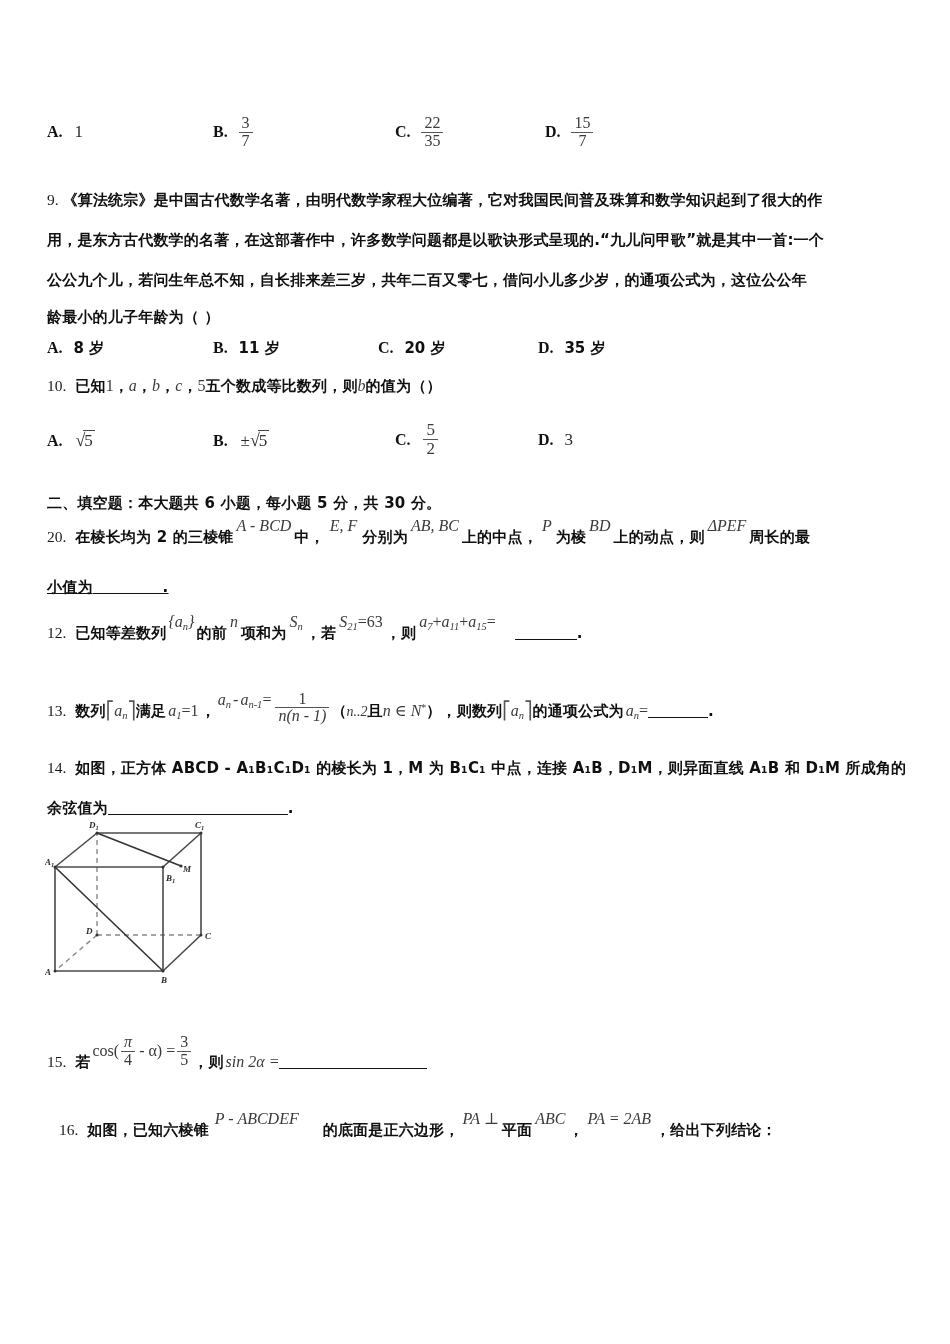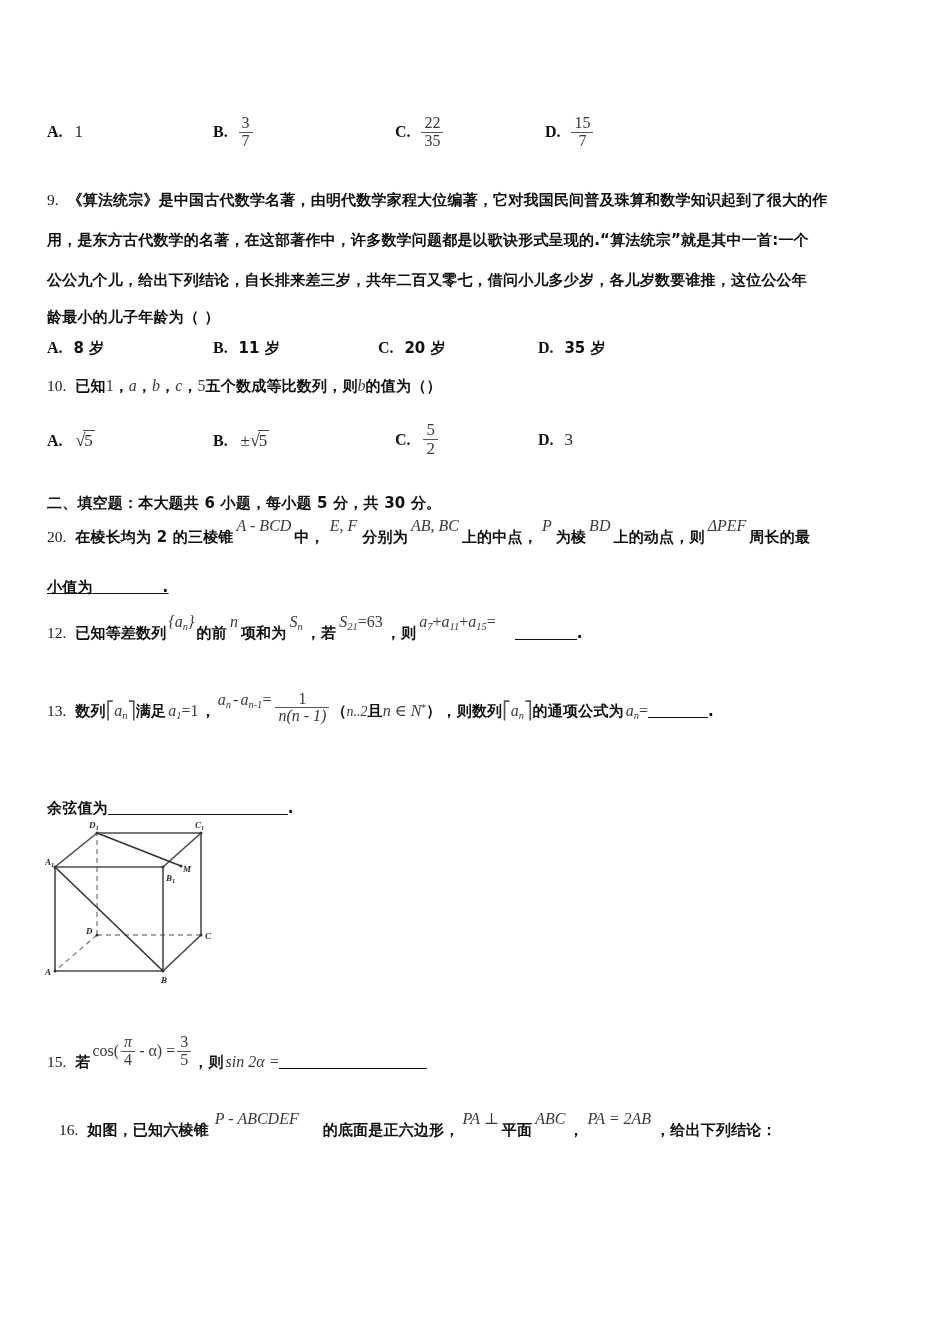--- a/index.html
+++ b/index.html
@@ -171,27 +171,27 @@
   <div class="block" style="left:545px; top:112px;">
     <span class="opt-letter">D.</span>
     <span class="frac" style="margin-left:7px;">
       <span class="num">15</span>
       <span class="den">7</span>
     </span>
   </div>
 
   <div class="block" style="left:47px; top:180px;">
     <span class="qnum">9.</span>
-    <span class="cn" style="margin-left:5px;">《算法统宗》是中国古代数学名著，由明代数学家程大位编著，它对我国民间普及珠算和数学知识起到了很大的作</span>
+    <span class="cn" style="">《算法统宗》是中国古代数学名著，由明代数学家程大位编著，它对我国民间普及珠算和数学知识起到了很大的作</span>
   </div>
   <div class="block" style="left:47px; top:220px;">
-    <span class="cn">用，是东方古代数学的名著，在这部著作中，许多数学问题都是以歌诀形式呈现的.“算法统宗”就是其中一首:一个</span>
+    <span class="cn">用，是东方古代数学的名著，在这部著作中，许多数学问题都是以歌诀形式呈现的.“九儿问甲歌”就是其中一首:一个</span>
   </div>
   <div class="block" style="left:47px; top:260px;">
-    <span class="cn">公公九个儿，给出下列结论，自长排来差三岁，共年二百又零七，借问小儿多少岁，各儿岁数要谁推，这位公公年</span>
+    <span class="cn">公公九个儿，若问生年总不知，自长排来差三岁，共年二百又零七，借问小儿多少岁，的通项公式为，这位公公年</span>
   </div>
   <div class="block" style="left:47px; top:297px;">
     <span class="cn">龄最小的儿子年龄为（ ）</span>
   </div>
 
   <div class="block" style="left:47px; top:328px;">
     <span class="opt-letter">A.</span>
     <span class="opt-cn" style="margin-left:7px;">8 岁</span>
   </div>
   <div class="block" style="left:213px; top:328px;">
@@ -247,20 +247,24 @@
   <div class="block" style="left:47px; top:613px;">
     <span class="qnum">12.</span>
     <span class="cn" style="margin-left:5px;">已知等差数列</span><span class="mi raised" style="margin:0 2px;"><span>{a</span><span class="sub">n</span><span>}</span></span><span class="cn">的前</span><span class="mi raised" style="margin:0 3px;">n</span><span class="cn">项和为</span><span class="mi raised" style="margin:0 3px;"><span>S</span><span class="sub">n</span></span><span class="cn">，若</span><span class="mi raised" style="margin:0 3px;"><span>S</span><span class="sub">21</span><span class="mn">=63</span></span><span class="cn">，则</span><span class="mi raised" style="margin:0 3px;"><span>a</span><span class="sub">7</span><span class="mn">+</span><span>a</span><span class="sub">11</span><span class="mn">+</span><span>a</span><span class="sub">15</span><span class="mn">=</span></span><span class="blank" style="width:62px; margin-left:16px;"></span><span class="cn">.</span>
   </div>
 
   <div class="block" style="left:47px; top:688px;">
     <span class="qnum">13.</span>
     <span class="cn" style="margin-left:5px;">数列</span><span class="mn" style="font-size:17px;color:#555;">⎡</span><span class="mi"><span>a</span><span class="sub">n</span></span><span class="mn" style="font-size:17px;color:#555;">⎤</span><span class="cn">满足</span><span class="mi" style="margin:0 2px;"><span>a</span><span class="sub">1</span><span class="mn">=1</span></span><span class="cn">，</span><span class="mi raised" style="margin:0 2px;"><span>a</span><span class="sub">n</span><span class="mn" style="margin:0 2px;">-</span><span>a</span><span class="sub">n-1</span><span class="mn">=</span></span><span class="frac" style="vertical-align:-0.35em;"><span class="num">1</span><span class="den mi" style="font-style:italic;">n(n - 1)</span></span><span class="cn">（</span><span class="mi" style="font-size:14px;">n..2</span><span class="cn">且</span><span class="mi">n ∈ N</span><span class="mn supstar">*</span><span class="cn">）</span><span class="cn">，则数列</span><span class="mn" style="font-size:17px;color:#555;">⎡</span><span class="mi"><span>a</span><span class="sub">n</span></span><span class="mn" style="font-size:17px;color:#555;">⎤</span><span class="cn">的通项公式为</span><span class="mi" style="margin-left:2px;"><span>a</span><span class="sub">n</span><span class="mn">=</span></span><span class="blank" style="width:60px;"></span><span class="cn">.</span>
   </div>
 
+  <div class="block" style="left:47px; top:748px;">
+    <span class="qnum">14.</span>
+    <span class="cn" style="margin-left:5px;">如图，正方体 ABCD - A₁B₁C₁D₁ 的棱长为 1，M 为 B₁C₁ 中点，连接 A₁B，D₁M，则异面直线 A₁B 和 D₁M 所成角的</span>
+  </div>
   <div class="block" style="left:47px; top:788px;">
     <span class="cn">余弦值为</span><span class="blank" style="width:180px;"></span><span class="cn">.</span>
   </div>
 
   <div class="figure">
     <svg width="240" height="190" viewBox="0 0 240 190">
 
       <g stroke="#888" stroke-width="1.4" stroke-dasharray="5,4" fill="none">
         <line x1="52" y1="120" x2="52" y2="18"></line>
         <line x1="52" y1="120" x2="156" y2="120"></line>

